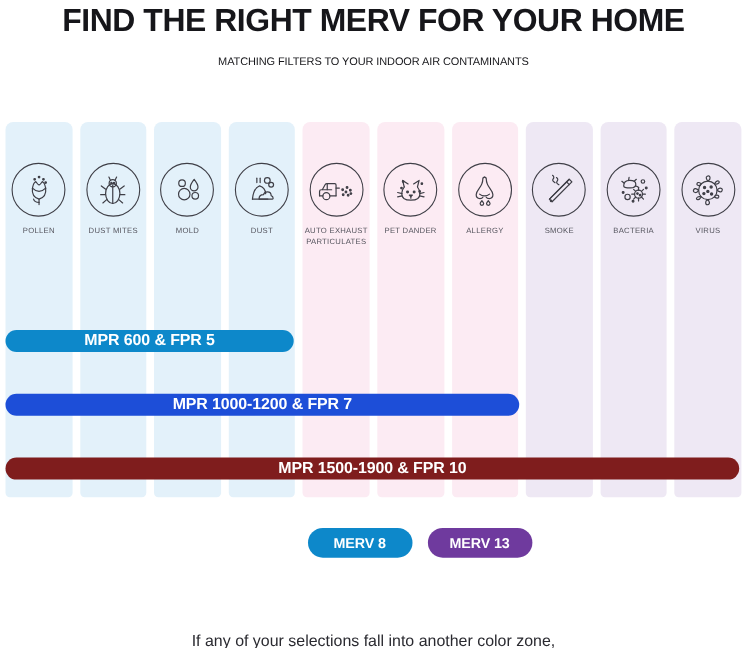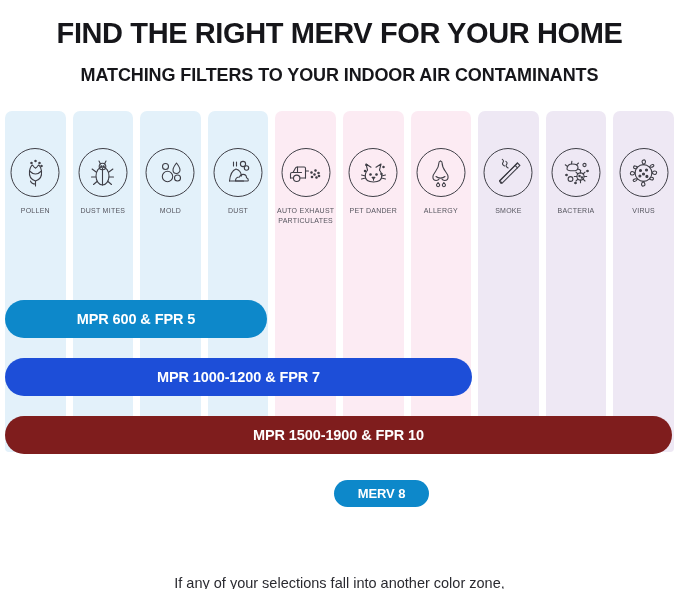--- a/index.html
+++ b/index.html
@@ -11,34 +11,34 @@
     height: 589px;
     background: #ffffff;
     font-family: "Liberation Sans", sans-serif;
     overflow: hidden;
     position: relative;
   }
 
   
   #header {
     text-align: center;
-    padding-top: 16px;
+    padding-top: 2px;
   }
   #main-title {
     font-size: 29px;
     font-weight: bold;
     letter-spacing: -0.4px;
     color: #16161a;
     line-height: 34px;
     margin: 0;
     white-space: nowrap;
   }
   #sub-title {
-    font-size: 18px;
-    font-weight: bold;
+    font-size: 10px;
+    font-weight: normal;
     color: #16161a;
     letter-spacing: -0.1px;
     margin: 15px 0 0 0;
     white-space: nowrap;
   }
 
   
   #columns {
     position: absolute;
     left: 5px;
@@ -86,21 +86,21 @@
     letter-spacing: 0.25px;
     color: #55555e;
     line-height: 9.5px;
     white-space: pre-line;
   }
 
   
   .merv-bar {
     position: absolute;
     left: 5px;
-    height: 38px;
+    height: 20px;
     border-radius: 19px;
     display: flex;
     align-items: center;
     justify-content: center;
     color: #ffffff;
     font-size: 14.5px;
     font-weight: bold;
     letter-spacing: -0.1px;
     box-sizing: border-box;
   }
@@ -351,17 +351,18 @@
   </div>
 
 </div>
 
 <div class="merv-bar" id="bar-blue">MPR 600 &amp; FPR 5</div>
 <div class="merv-bar" id="bar-pink">MPR 1000-1200 &amp; FPR 7</div>
 <div class="merv-bar" id="bar-purple">MPR 1500-1900 &amp; FPR 10</div>
 
 <div id="legend">
   <div class="legend-badge badge-blue">MERV 8</div>
+  <div class="legend-badge badge-purple">MERV 13</div>
 </div>
 
 <div id="footer">
   <span class="footer-line">If any of your selections fall into another color zone,</span>
 </div>
 
 </body></html>

